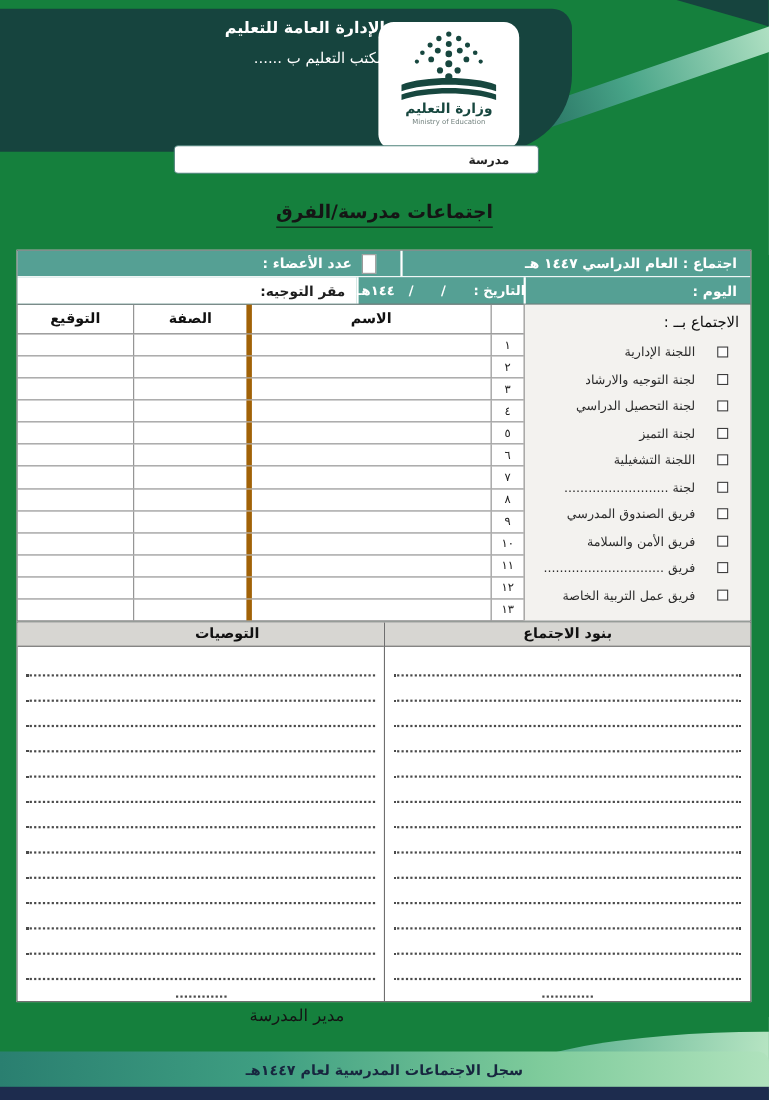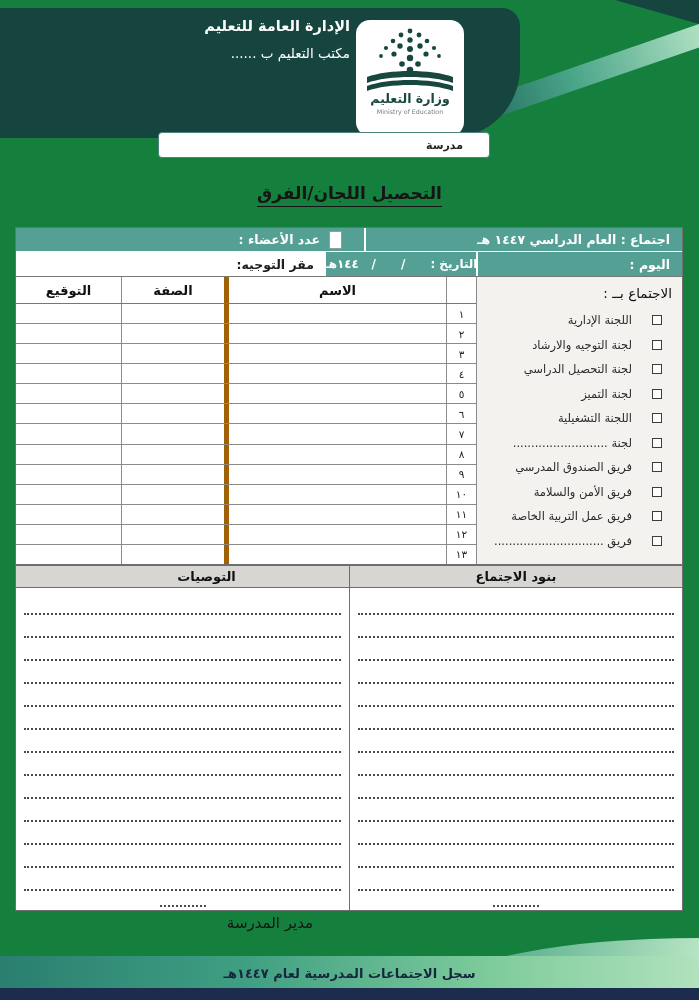--- a/index.html
+++ b/index.html
@@ -12,21 +12,21 @@
   .banner { position:absolute; left:0; top:8px; width:520px; height:130px;
             background:#16443e; border-radius:0 18px 70px 0; z-index:3; }
   .banner-text { position:absolute; left:10px; top:18px; width:340px; color:#fff; z-index:4; }
   .banner-line1 { font-size:14.5px; font-weight:700; margin-bottom:11px; }
   .banner-line2, .banner-line3 { font-size:13.5px; margin-bottom:11px; }
   .top-ribbon { position:absolute; right:-36px; top:64px; width:300px; height:22px;
                 background:linear-gradient(90deg,#17594f,#48a488 45%,#c2ebcd);
                 transform:rotate(-19deg); border-radius:12px; z-index:1; }
   .corner-wedge { position:absolute; right:0; top:0; width:84px; height:30px; background:#16443e;
                   clip-path:polygon(0 0,100% 0,100% 80%); z-index:2; }
-  .logo-panel { position:absolute; left:356px; top:20px; width:108px; height:116px; background:#fff;
+  .logo-panel { position:absolute; left:344px; top:20px; width:128px; height:116px; background:#fff;
                 border-radius:14px; z-index:5; display:flex; flex-direction:column; align-items:center; }
   .logo-panel svg { margin-top:5px; }
   .logo-ar { font-size:12.5px; font-weight:700; color:#17473f; margin-top:-2px; }
   .logo-en { font-size:6.3px; color:#71807d; margin-top:2px; direction:ltr; }
   .school-box { position:absolute; left:158px; top:132px; width:332px; height:26px; background:#fff;
                 border:1px solid #4f837b; border-radius:4px; z-index:6;
                 display:flex; align-items:center; padding-right:26px;
                 font-size:11px; font-weight:700; color:#222; }
 
   
@@ -135,21 +135,21 @@
       </g>
     </svg>
     <div class="logo-ar">وزارة التعليم</div>
     <div class="logo-en">Ministry of Education</div>
   </div>
   <div class="school-box">
     <span>مدرسة</span>
   </div>
 
   <div class="doc-title-wrap">
-    <span class="doc-title">التحصيل اللجان/الفرق</span>
+    <span class="doc-title">اجتماعات مدرسة/الفرق</span>
   </div>
 
   <div class="form">
     <div class="teal-row row1">
       <div class="meeting-cell">
         <span>اجتماع : العام الدراسي  ١٤٤٧ هـ</span>
       </div>
       <div class="members-cell">
         <span class="members-box"></span>
         <span>عدد الأعضاء :</span>
@@ -197,25 +197,25 @@
             <div class="committee-item">
               <span class="checkbox"></span>
               <span class="committee-label">فريق الصندوق المدرسي</span>
             </div>
             <div class="committee-item">
               <span class="checkbox"></span>
               <span class="committee-label">فريق الأمن والسلامة</span>
             </div>
             <div class="committee-item">
               <span class="checkbox"></span>
+              <span class="committee-label">فريق ..............................</span>
+            </div>
+            <div class="committee-item">
+              <span class="checkbox"></span>
               <span class="committee-label">فريق عمل التربية الخاصة</span>
-            </div>
-            <div class="committee-item">
-              <span class="checkbox"></span>
-              <span class="committee-label">فريق ..............................</span>
             </div>
           </div>
       </div>
       <div class="attendance">
         <div class="att-header">
           <div class="col-num"></div>
           <div class="col-name">الاسم</div>
           <div class="col-role">الصفة</div>
           <div class="col-sig">التوقيع</div>
         </div>

